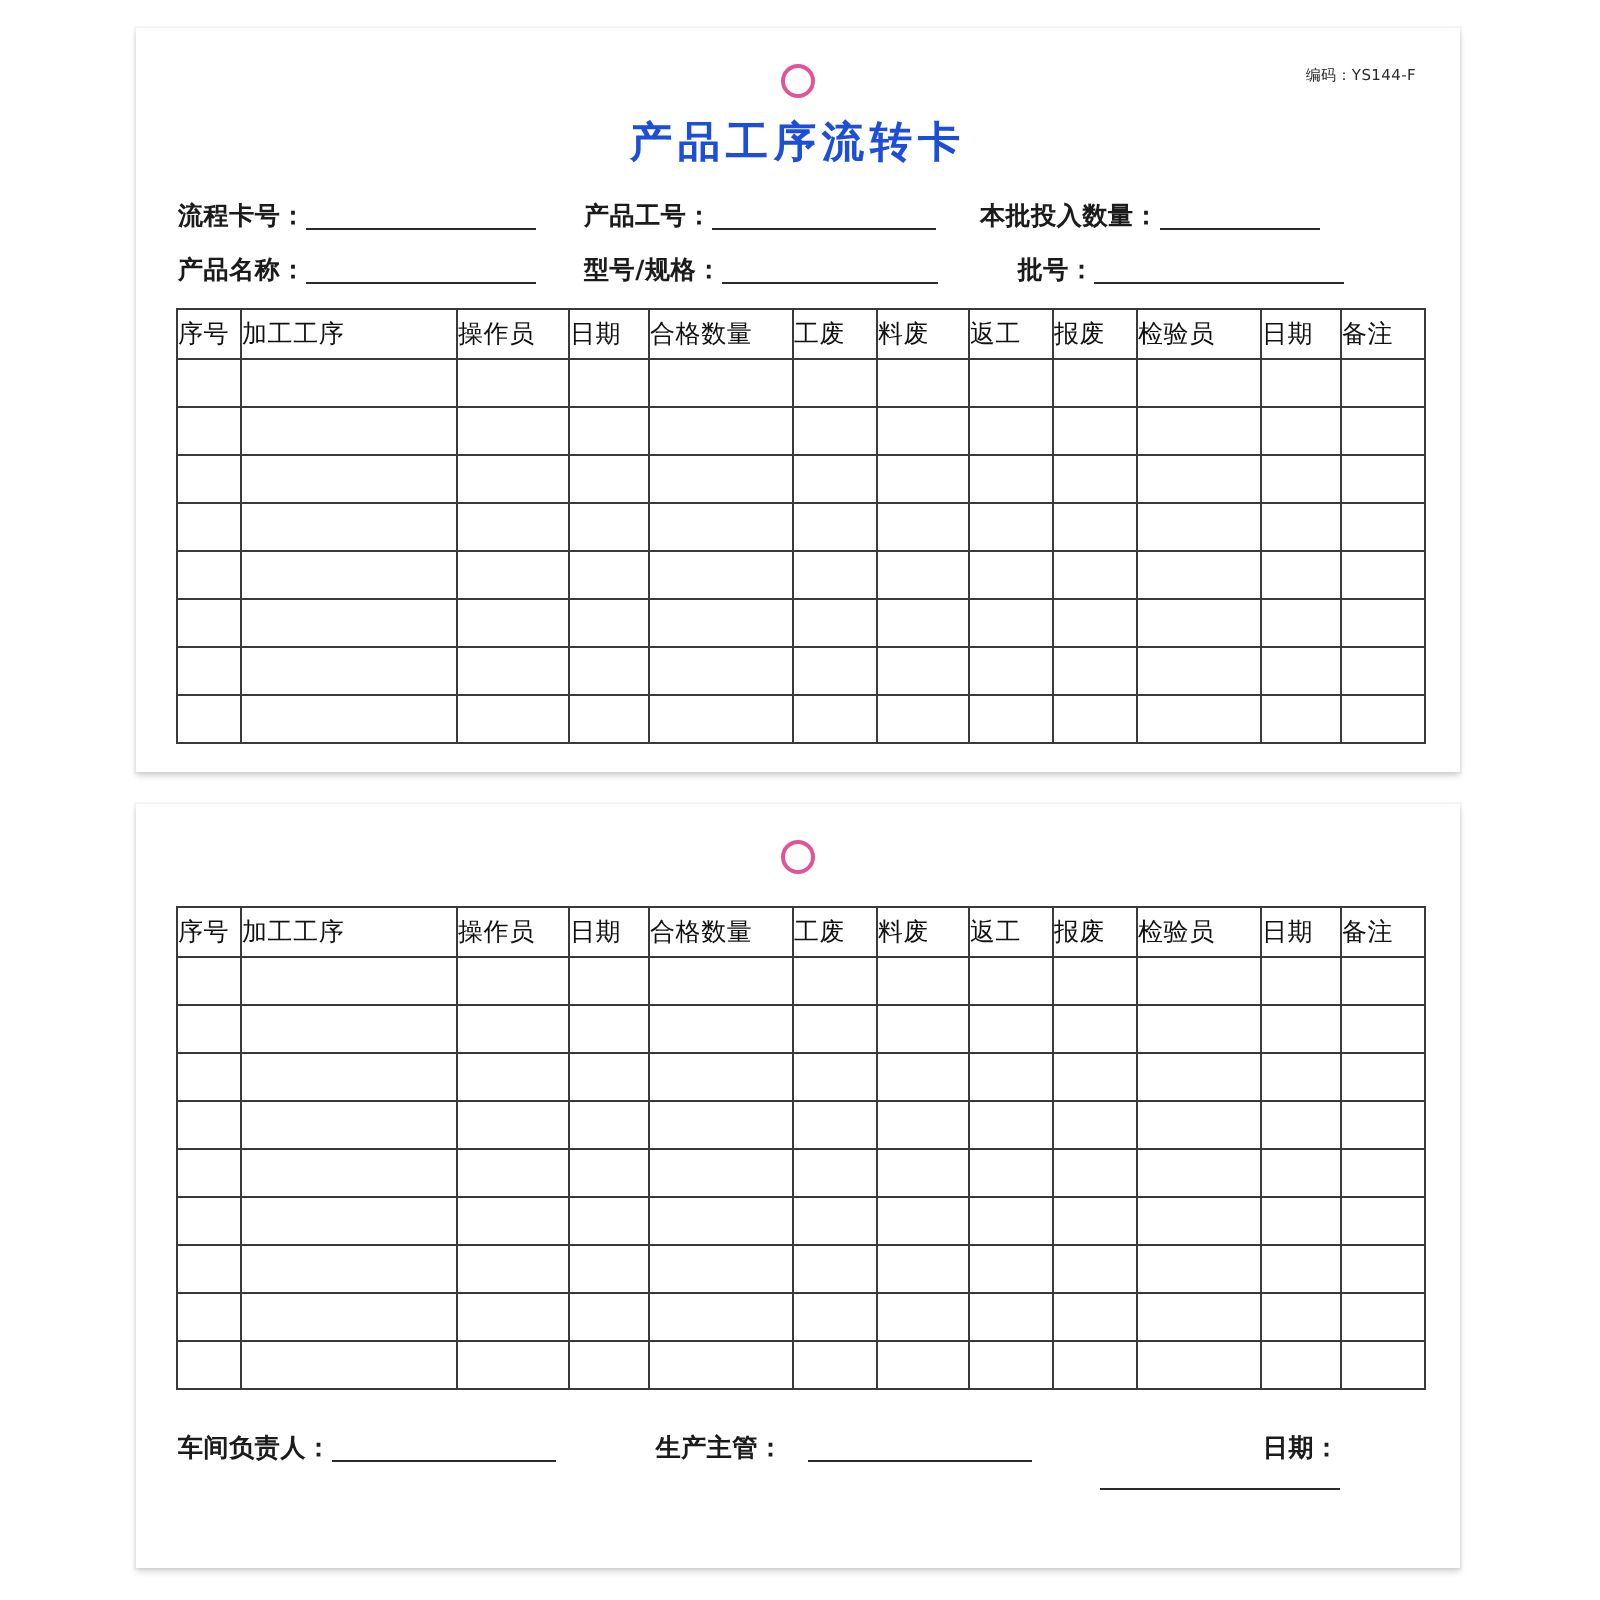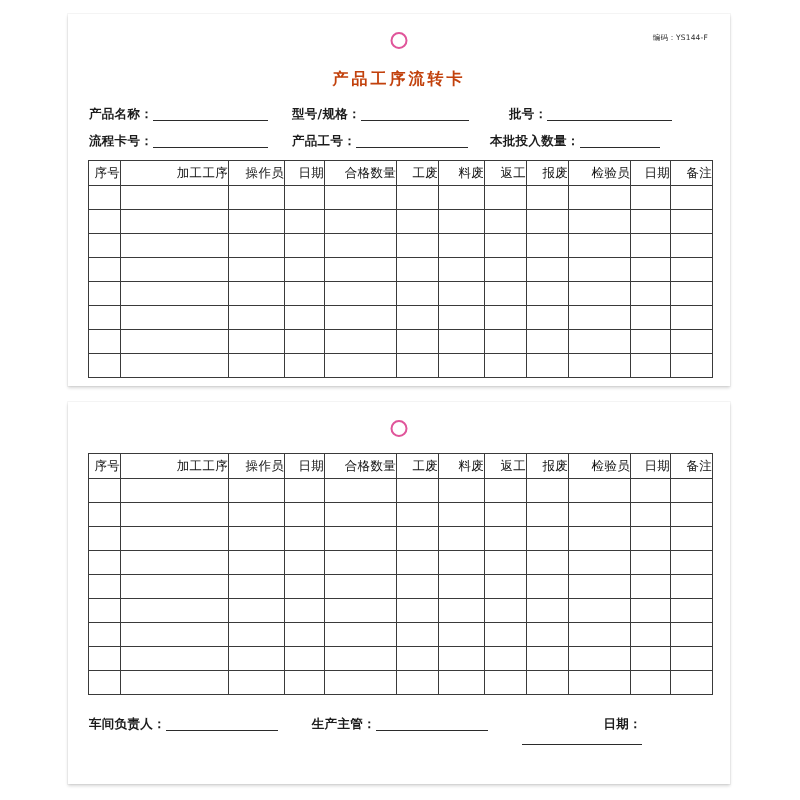--- a/index.html
+++ b/index.html
@@ -46,26 +46,26 @@
     right: 22px;
     top: 19px;
     font-size: 7.5px;
     letter-spacing: .2px;
     color: #2a2a2a;
     white-space: nowrap;
   }
 
   .title {
     text-align: center;
-    font-size: 16px;
+    font-size: 21px;
     font-weight: bold;
     letter-spacing: 3px;
-    margin: 16px;
+    margin: 4px;
     padding-top: 39px;
-    color: #c2410c;
+    color: #1d4ed8;
   }
 
   
   .fields {
     margin: 15px 21px 0 21px;
   }
   .field-row {
     display: flex;
     align-items: flex-end;
     margin-bottom: 12px;
@@ -109,21 +109,21 @@
   }
   table.grid th, table.grid td {
     border: 1.1px solid #3a3a3a;
     padding: 0;
   }
   table.grid th {
     height: 24px;
     font-size: 12.5px;
     font-weight: normal;
     letter-spacing: .3px;
-    text-align: right;
+    text-align: left;
     color: #111111;
   }
   table.grid td { height: 23px; }
 
   
   col.c-idx   { width: 32px;  }
   col.c-proc  { width: 108px; }
   col.c-op    { width: 56px;  }
   col.c-date1 { width: 40px;  }
   col.c-qty   { width: 72px;  }
@@ -135,63 +135,63 @@
   col.c-date2 { width: 40px;  }
   col.c-note  { width: 42px;  }
 
   
   .footer {
     display: flex;
     margin: 21px 21px 0 21px;
     align-items: flex-start;
   }
   .footer .field:nth-child(1) .field-rule { width: 112px; }
-  .footer .field:nth-child(2) { margin-left: 34px; }
+  .footer .field:nth-child(2) { margin-left: 50px; gap: 12px; }
   .footer .field:nth-child(2) .field-rule { width: 112px; }
   .footer .field:nth-child(3) { margin-left: 34px; flex-direction: column; }
   .footer .field:nth-child(3) .field-rule { width: 120px; }
 </style>
 </head>
 <body>
 
 <div class="sheet sheet-top">
 
   <div class="hole hole-top" style="border-color: rgb(224, 85, 154);"></div>
 
   <div class="code">编码：YS144-F</div>
 
   <h1 class="title">产品工序流转卡</h1>
 
   <div class="fields">
+    <div class="field-row f1">
+      <div class="field">
+        <span class="field-label">流程卡号：</span>
+        <span class="field-rule"></span>
+      </div>
+      <div class="field">
+        <span class="field-label">产品工号：</span>
+        <span class="field-rule"></span>
+      </div>
+      <div class="field">
+        <span class="field-label">本批投入数量：</span>
+        <span class="field-rule"></span>
+      </div>
+    </div>
+
     <div class="field-row f2">
       <div class="field">
         <span class="field-label">产品名称：</span>
         <span class="field-rule"></span>
       </div>
       <div class="field">
         <span class="field-label">型号/规格：</span>
         <span class="field-rule"></span>
       </div>
       <div class="field">
         <span class="field-label">批号：</span>
-        <span class="field-rule"></span>
-      </div>
-    </div>
-
-    <div class="field-row f1">
-      <div class="field">
-        <span class="field-label">流程卡号：</span>
-        <span class="field-rule"></span>
-      </div>
-      <div class="field">
-        <span class="field-label">产品工号：</span>
-        <span class="field-rule"></span>
-      </div>
-      <div class="field">
-        <span class="field-label">本批投入数量：</span>
         <span class="field-rule"></span>
       </div>
     </div>
   </div>
 
   <div class="grid-wrap">
     <table class="grid">
       <colgroup>
         <col class="c-idx">
           <col class="c-proc">

